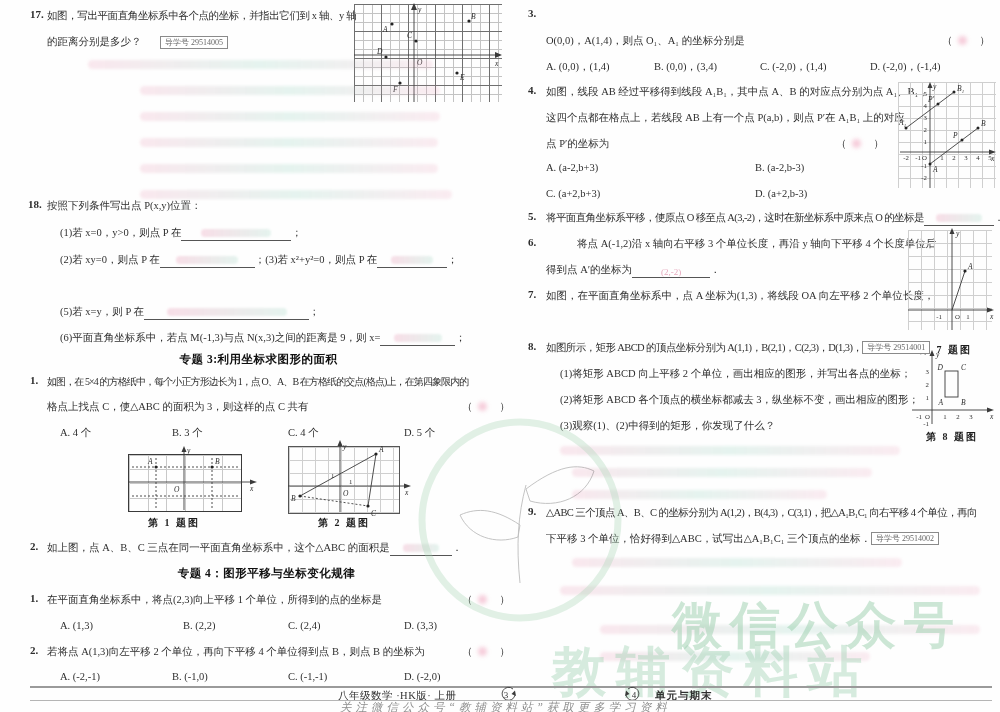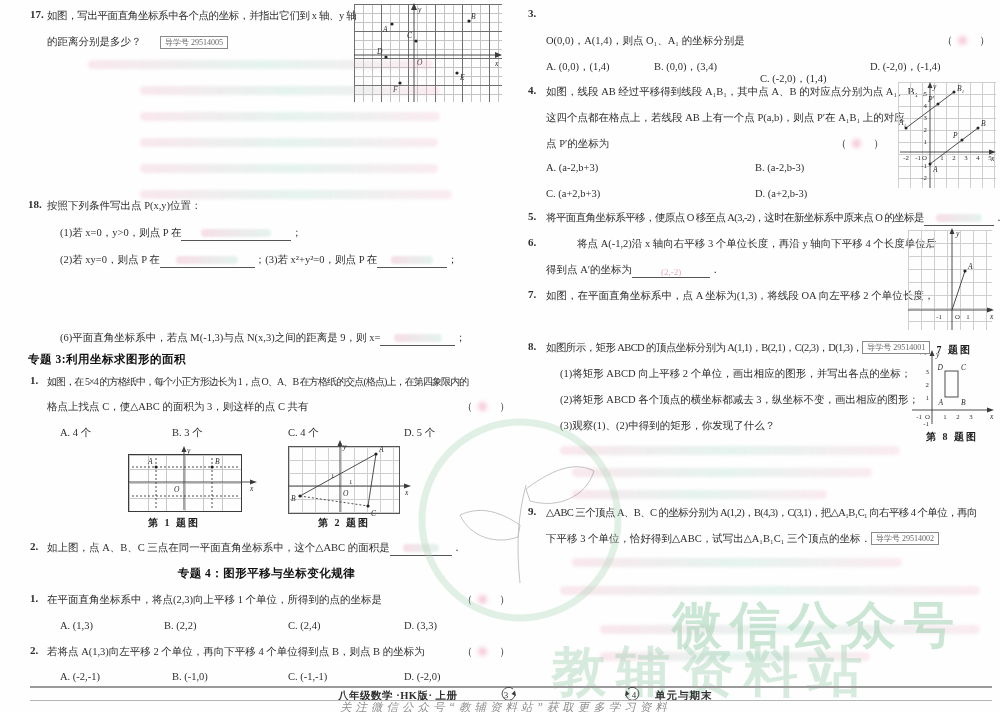--- a/index.html
+++ b/index.html
@@ -34,21 +34,21 @@
   svg text{font-family:"Liberation Serif","DejaVu Serif",serif;font-style:italic;fill:#2c2c2c;font-size:7.5px}
   svg .tick{font-style:normal;font-size:6.8px}
   svg line,svg polyline,svg path,svg rect{stroke:#3a3a3a;stroke-width:0.9;fill:none}
   svg .dot{fill:#222;stroke:none}
   svg .arrow{fill:#3a3a3a;stroke:none}
   .caption{font-size:10px;color:#1d1d1d;letter-spacing:2px;font-weight:bold}
   .wm-text{position:absolute;font-weight:bold;font-family:"Liberation Sans","DejaVu Sans",sans-serif;
            color:rgba(150,205,170,.48);pointer-events:none}
   .wm-emblem{opacity:.33;pointer-events:none}
   .frule{position:absolute;background:#9a9a9a}
-  .footer-book{font-size:10.5px;font-weight:bold;color:#2f2f2f;letter-spacing:0.5px}
+  .footer-book{font-size:10.5px;font-weight:normal;color:#2f2f2f;letter-spacing:0.5px}
   .footer-sec{font-size:10.5px;font-weight:bold;color:#2f2f2f;letter-spacing:1px}
   .footer-note{font-size:11.5px;color:#8f8f8f;letter-spacing:4px;font-style:italic}
   .pagebadge{position:absolute;width:24px;height:17px}
   .pagebadge text{font-style:normal;font-size:9px;fill:#333}
 </style>
 </head>
 <body>
 
 <div class="page">
 
@@ -86,23 +86,24 @@
   <div class="smudge" style="left:140px;top:86px;width:300px"></div>
   <div class="smudge" style="left:140px;top:112px;width:300px"></div>
   <div class="smudge" style="left:140px;top:138px;width:298px"></div>
   <div class="smudge" style="left:140px;top:164px;width:298px"></div>
   <div class="smudge" style="left:140px;top:190px;width:312px"></div>
 
   <span class="abs qnum" style="left:28px;top:198px">18.</span>
   <span class="abs q" style="left:47px;top:199px">按照下列条件写出点 P(x,y)位置：</span>
   <span class="abs q" style="left:60px;top:226px"><span>(1)若 x=0，y&gt;0，则点 P 在</span><span class="blank" style="width:110px"><span class="inkmark" style="width:70px"></span></span><span>；</span></span>
   <span class="abs q" style="left:60px;top:253px"><span>(2)若 xy=0，则点 P 在</span><span class="blank" style="width:95px"><span class="inkmark" style="width:62px"></span></span><span>；(3)若 x²+y²=0，则点 P 在</span><span class="blank" style="width:70px"><span class="inkmark" style="width:42px"></span></span><span>；</span></span>
+  <span class="abs q" style="left:60px;top:305px"><span>(5)若 x=y，则 P 在</span><span class="blank" style="width:165px"><span class="inkmark" style="width:120px"></span></span><span>；</span></span>
   <span class="abs q" style="left:60px;top:331px"><span>(6)平面直角坐标系中，若点 M(-1,3)与点 N(x,3)之间的距离是 9，则 x=</span><span class="blank" style="width:75px"><span class="inkmark" style="width:48px"></span></span><span>；</span></span>
 
-  <div class="abs sec-title" style="left:28px;top:352px;width:477px;text-align:left">专题 3:利用坐标求图形的面积</div>
+  <div class="abs sec-title" style="left:20px;top:352px;width:477px;text-align:center">专题 3:利用坐标求图形的面积</div>
   <span class="abs qnum" style="left:30px;top:374px">1.</span>
   <span class="abs q tighter" style="left:47px;top:375px">如图，在 5×4 的方格纸中，每个小正方形边长为 1，点 O、A、B 在方格纸的交点(格点)上，在第四象限内的</span>
   <span class="abs q" style="left:47px;top:400px">格点上找点 C，使△ABC 的面积为 3，则这样的点 C 共有</span>
   <span class="abs q bracket" style="left:462px;top:400px">（　　）</span>
   <div class="blob" style="left:478px;top:402px"></div>
   <span class="abs q" style="left:60px;top:426px">A. 4 个</span>
   <span class="abs q" style="left:172px;top:426px">B. 3 个</span>
   <span class="abs q" style="left:288px;top:426px">C. 4 个</span>
   <span class="abs q" style="left:404px;top:426px">D. 5 个</span>
 
@@ -155,40 +156,40 @@
 
   <span class="abs qnum" style="left:30px;top:540px">2.</span>
   <span class="abs q" style="left:47px;top:541px"><span>如上图，点 A、B、C 三点在同一平面直角坐标系中，这个△ABC 的面积是</span><span class="blank" style="width:62px"><span class="inkmark" style="width:36px"></span></span><span>．</span></span>
 
   <div class="abs sec-title" style="left:28px;top:566px;width:477px;text-align:center">专题 4：图形平移与坐标变化规律</div>
   <span class="abs qnum" style="left:30px;top:592px">1.</span>
   <span class="abs q" style="left:47px;top:593px">在平面直角坐标系中，将点(2,3)向上平移 1 个单位，所得到的点的坐标是</span>
   <span class="abs q bracket" style="left:462px;top:593px">（　　）</span>
   <div class="blob" style="left:478px;top:595px"></div>
   <span class="abs q" style="left:60px;top:620px">A. (1,3)</span>
-  <span class="abs q" style="left:164px;top:620px">B. (2,2)</span>
+  <span class="abs q" style="left:183px;top:620px">B. (2,2)</span>
   <span class="abs q" style="left:288px;top:620px">C. (2,4)</span>
   <span class="abs q" style="left:404px;top:620px">D. (3,3)</span>
 
   <span class="abs qnum" style="left:30px;top:644px">2.</span>
   <span class="abs q" style="left:47px;top:645px">若将点 A(1,3)向左平移 2 个单位，再向下平移 4 个单位得到点 B，则点 B 的坐标为</span>
   <span class="abs q bracket" style="left:462px;top:645px">（　　）</span>
   <div class="blob" style="left:478px;top:647px"></div>
   <span class="abs q" style="left:60px;top:671px">A. (-2,-1)</span>
   <span class="abs q" style="left:172px;top:671px">B. (-1,0)</span>
   <span class="abs q" style="left:288px;top:671px">C. (-1,-1)</span>
   <span class="abs q" style="left:404px;top:671px">D. (-2,0)</span>
 
   <span class="abs qnum" style="left:528px;top:7px">3.</span>
   <span class="abs q" style="left:546px;top:34px">O(0,0)，A(1,4)，则点 O₁、A₁ 的坐标分别是</span>
   <span class="abs q bracket" style="left:942px;top:34px">（　　）</span>
   <div class="blob" style="left:958px;top:36px"></div>
   <span class="abs q" style="left:546px;top:60px">A. (0,0)，(1,4)</span>
   <span class="abs q" style="left:654px;top:60px">B. (0,0)，(3,4)</span>
-  <span class="abs q" style="left:760px;top:72px">C. (-2,0)，(1,4)</span>
+  <span class="abs q" style="left:760px;top:60px">C. (-2,0)，(1,4)</span>
   <span class="abs q" style="left:870px;top:60px">D. (-2,0)，(-1,4)</span>
 
   <span class="abs qnum" style="left:528px;top:84px">4.</span>
   <span class="abs q" style="left:546px;top:85px">如图，线段 AB 经过平移得到线段 A₁B₁，其中点 A、B 的对应点分别为点 A₁、B₁，</span>
   <span class="abs q" style="left:546px;top:111px">这四个点都在格点上，若线段 AB 上有一个点 P(a,b)，则点 P′在 A₁B₁ 上的对应</span>
   <span class="abs q" style="left:546px;top:137px">点 P′的坐标为</span>
   <span class="abs q bracket" style="left:836px;top:137px">（　　）</span>
   <div class="blob" style="left:852px;top:139px"></div>
   <span class="abs q" style="left:546px;top:162px">A. (a-2,b+3)</span>
   <span class="abs q" style="left:755px;top:162px">B. (a-2,b-3)</span>

